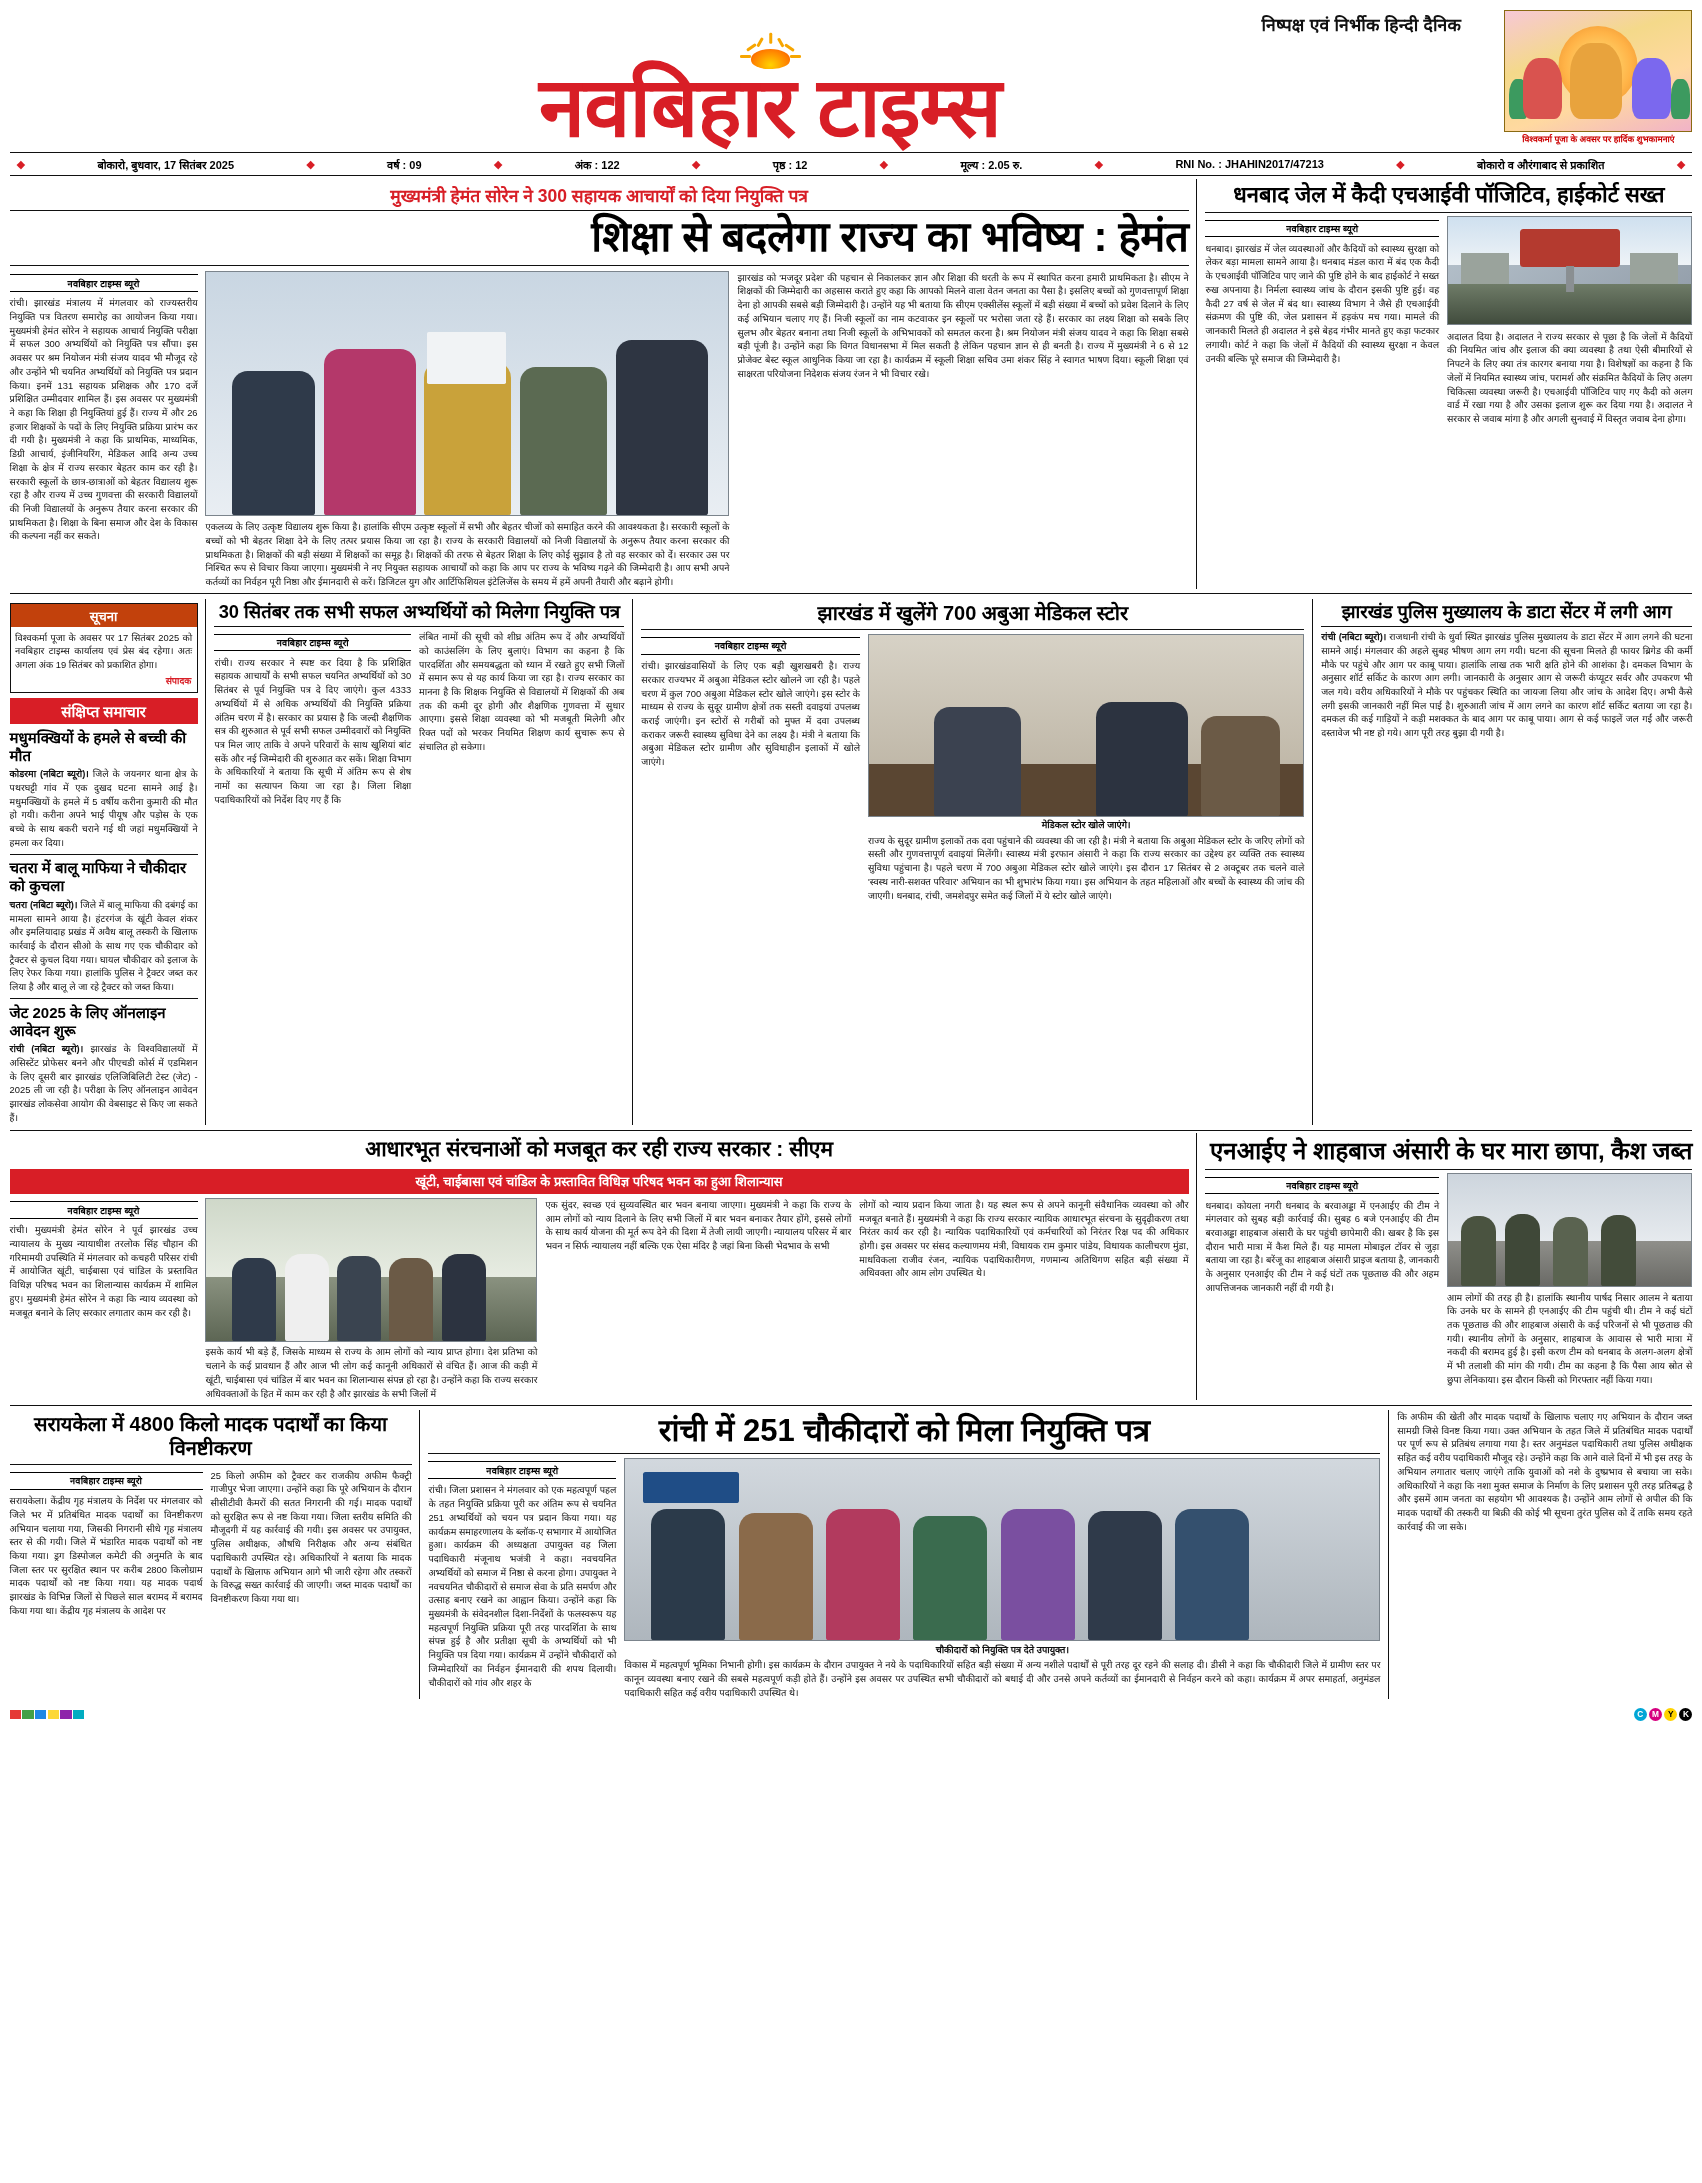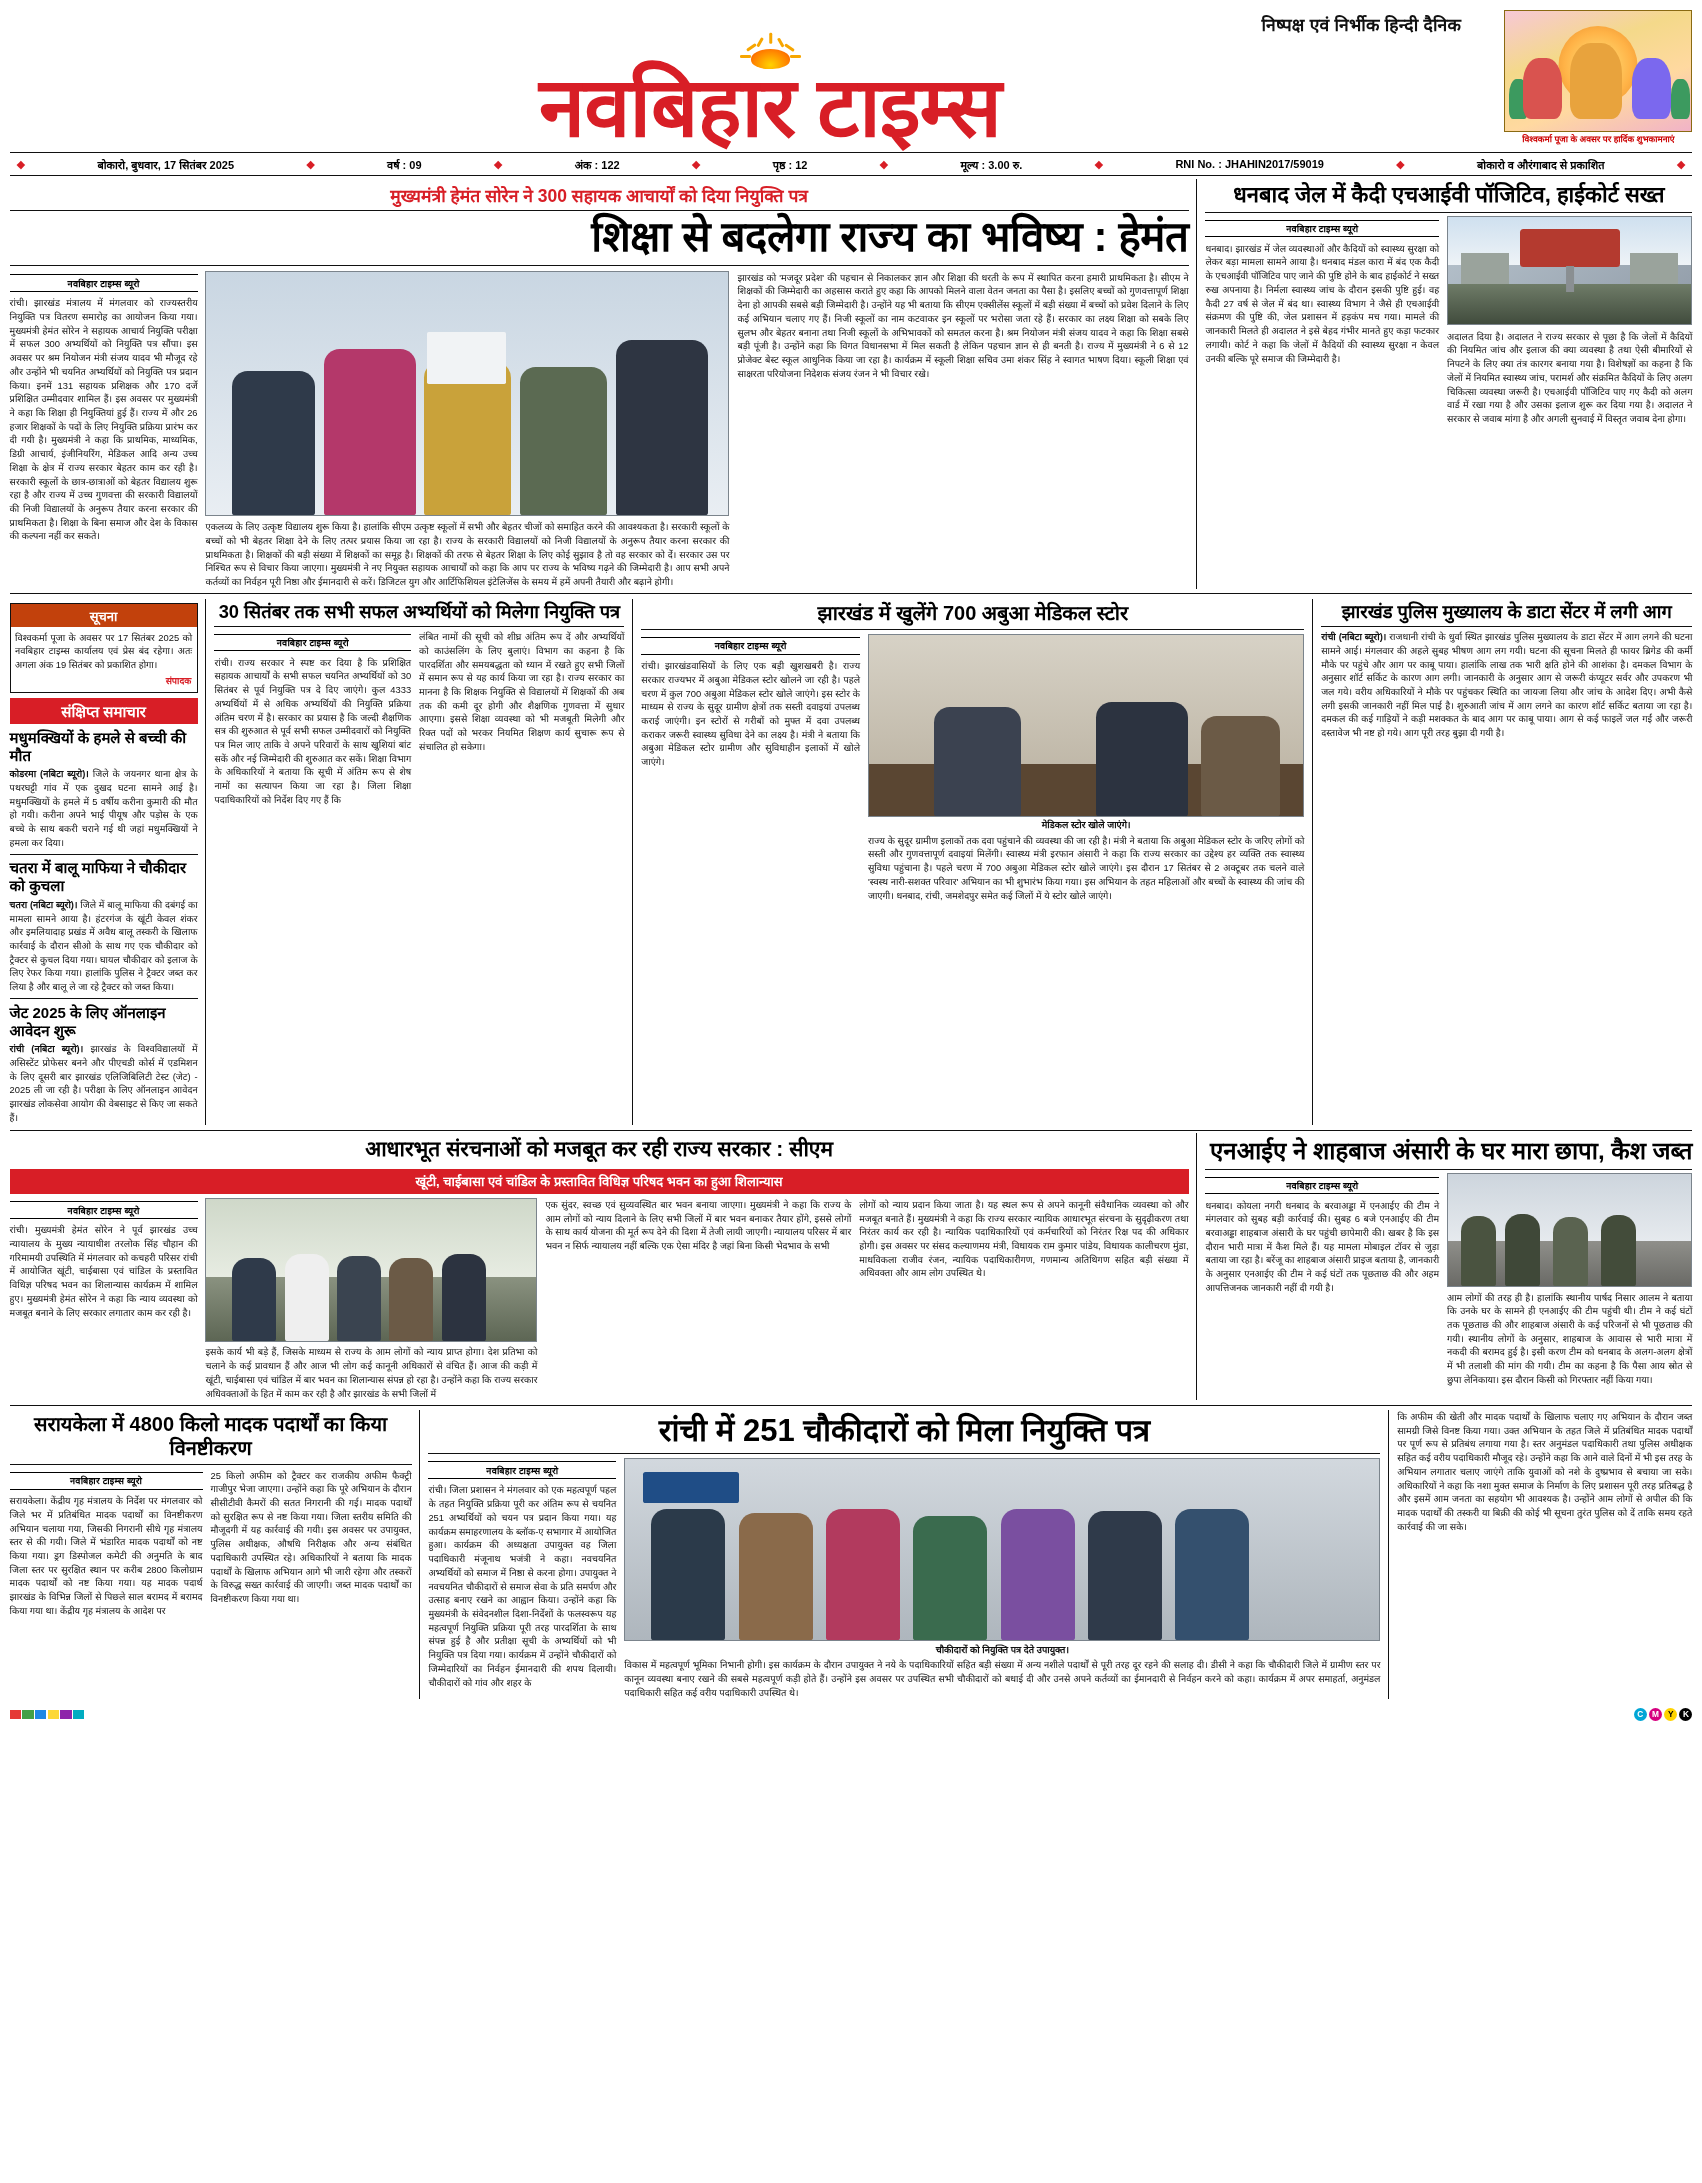--- a/index.html
+++ b/index.html
@@ -171,23 +171,23 @@
   <div class="infobar">
     <span class="dot">◆</span>
     <span>बोकारो, बुधवार, 17 सितंबर 2025</span>
     <span class="dot">◆</span>
     <span>वर्ष : 09</span>
     <span class="dot">◆</span>
     <span>अंक : 122</span>
     <span class="dot">◆</span>
     <span>पृष्ठ : 12</span>
     <span class="dot">◆</span>
-    <span>मूल्य : 3.00 रु.</span>
-    <span class="dot">◆</span>
-    <span>RNI No. : JHAHIN2017/59019</span>
+    <span>मूल्य : 2.05 रु.</span>
+    <span class="dot">◆</span>
+    <span>RNI No. : JHAHIN2017/47213</span>
     <span class="dot">◆</span>
     <span>बोकारो व औरंगाबाद से प्रकाशित</span>
     <span class="dot">◆</span>
   </div>
 
   <div class="cols" style="margin-top:2.6px;">
 
     <div style="flex:0 0 1179px;">
       <div class="kicker">मुख्यमंत्री हेमंत सोरेन ने 300 सहायक आचार्यों को दिया नियुक्ति पत्र</div>
       <div class="rule-thick"></div>

